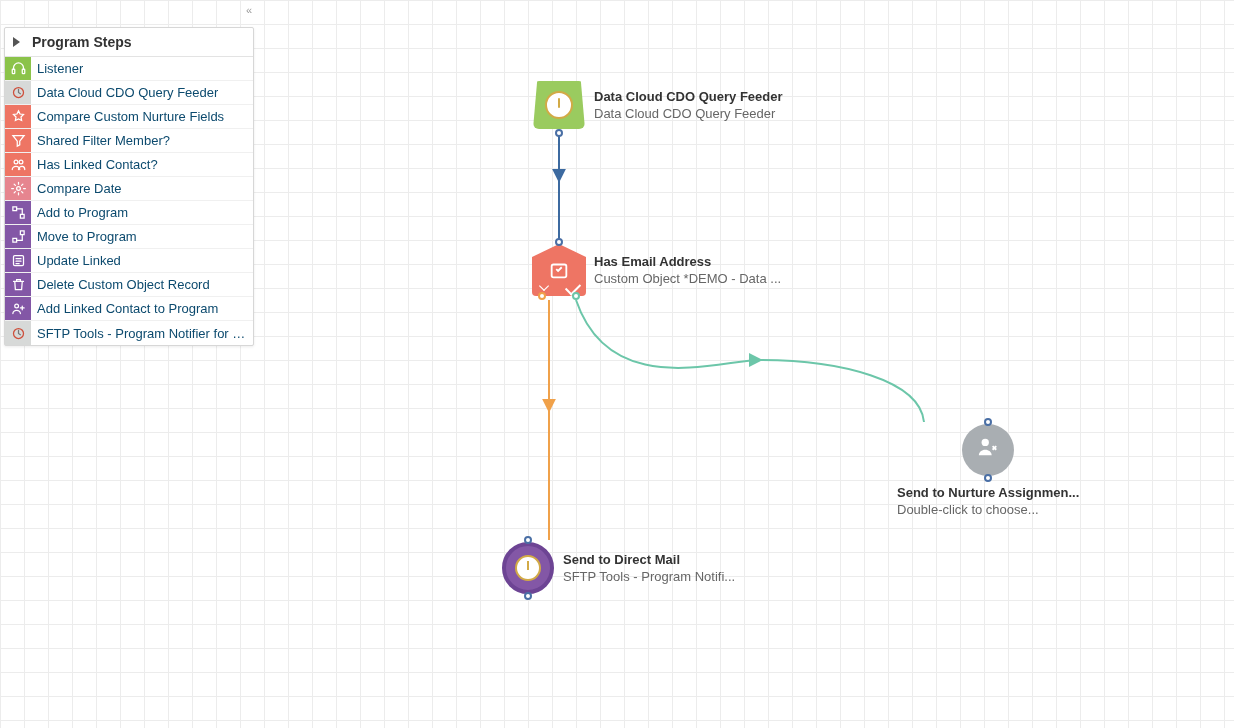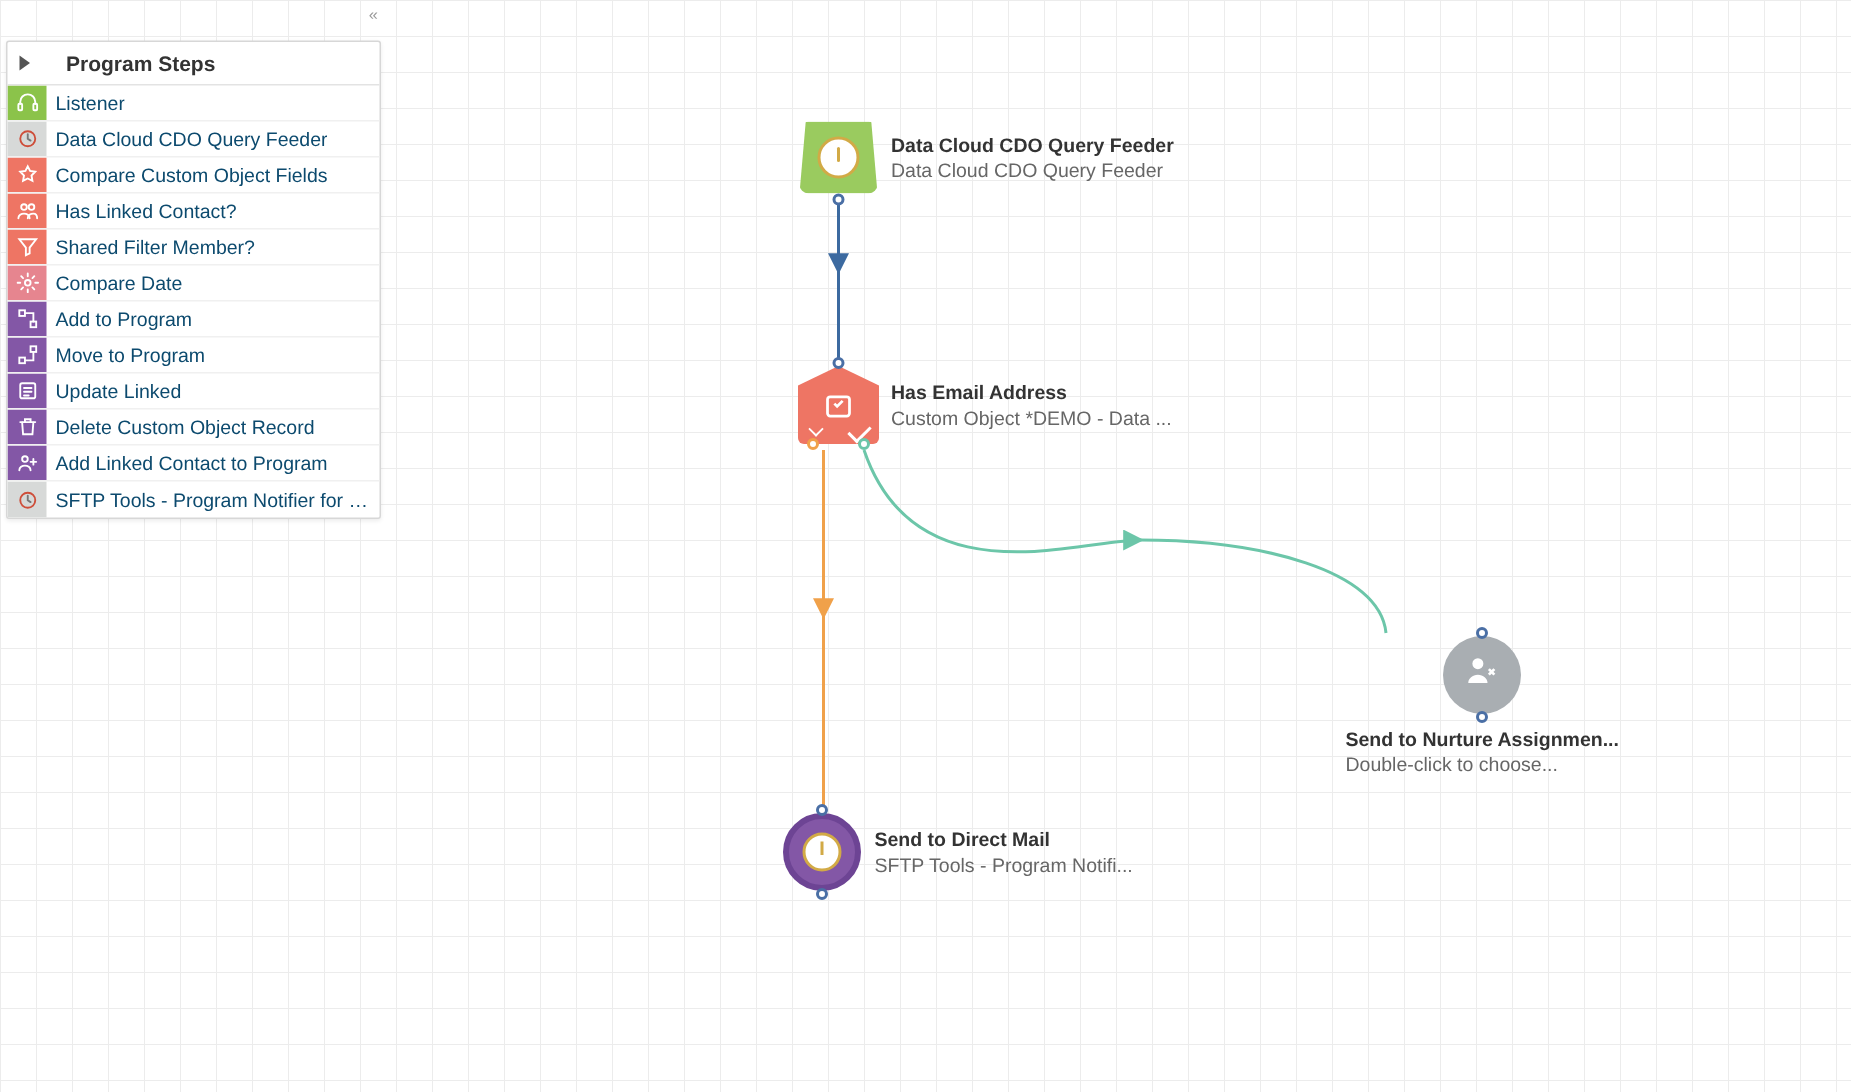--- a/index.html
+++ b/index.html
@@ -42,21 +42,21 @@
     top: -24px;
     right: 4px;
     font-size: 11px;
     color: #999;
     cursor: pointer;
     letter-spacing: -3px;
   }
   .sidebar-header {
     display: flex;
     align-items: center;
-    gap: 24px;
+    gap: 12px;
     padding: 6px 8px;
     border-bottom: 1px solid #e3e3e3;
     font-weight: bold;
     font-size: 14px;
     color: #333;
   }
   .sidebar-header .caret {
     width: 0; height: 0;
     border-top: 5px solid transparent;
     border-bottom: 5px solid transparent;
@@ -233,21 +233,21 @@
       <div class="port top"></div>
       <div class="port bl" style="border-color:#f0a14a"></div>
       <div class="port br" style="border-color:#6cc6a9"></div>
     </div>
     <div class="node-label">
       <div class="node-title">Has Email Address</div>
       <div class="node-sub">Custom Object *DEMO - Data ...</div>
     </div>
   </div>
 
-  <div class="node" style="left:521px; top:541px;">
+  <div class="node" style="left:501px; top:541px;">
     <div class="emblem">
       <div class="shape-circle purple">
         <div class="inner-badge"></div>
       </div>
       <div class="port top"></div>
       <div class="port bottom"></div>
     </div>
     <div class="node-label">
       <div class="node-title">Send to Direct Mail</div>
       <div class="node-sub">SFTP Tools - Program Notifi...</div>
@@ -301,42 +301,42 @@
           </svg>
         </div>
         <div class="palette-label">Data Cloud CDO Query Feeder</div>
       </div>
       <div class="palette-item">
         <div class="palette-icon c-salmon">
           <svg width="15" height="15" viewBox="0 0 24 24" fill="none" stroke="currentColor" stroke-width="2" stroke-linecap="round">
             <path d="M12 3l2.5 5 5.5.8-4 4 1 5.6L12 16l-5 2.4 1-5.6-4-4 5.5-.8z"></path>
           </svg>
         </div>
-        <div class="palette-label">Compare Custom Object Fields</div>
+        <div class="palette-label">Compare Custom Nurture Fields</div>
+      </div>
+      <div class="palette-item">
+        <div class="palette-icon c-salmon">
+          <svg width="15" height="15" viewBox="0 0 24 24" fill="none" stroke="currentColor" stroke-width="2" stroke-linecap="round">
+            <path d="M3 4h18l-7 9v6l-4 2v-8z"></path>
+          </svg>
+        </div>
+        <div class="palette-label">Shared Filter Member?</div>
       </div>
       <div class="palette-item">
         <div class="palette-icon c-salmon">
           <svg width="15" height="15" viewBox="0 0 24 24" fill="none" stroke="currentColor" stroke-width="2" stroke-linecap="round">
             <circle cx="8" cy="8" r="3"></circle>
             <circle cx="16" cy="8" r="3"></circle>
             <path d="M2 20c0-3 3-5 6-5s6 2 6 5"></path>
             <path d="M12 20c0-3 3-5 6-5s4 2 4 5"></path>
           </svg>
         </div>
         <div class="palette-label">Has Linked Contact?</div>
       </div>
       <div class="palette-item">
-        <div class="palette-icon c-salmon">
-          <svg width="15" height="15" viewBox="0 0 24 24" fill="none" stroke="currentColor" stroke-width="2" stroke-linecap="round">
-            <path d="M3 4h18l-7 9v6l-4 2v-8z"></path>
-          </svg>
-        </div>
-        <div class="palette-label">Shared Filter Member?</div>
-      </div>
-      <div class="palette-item">
         <div class="palette-icon c-pink">
           <svg width="15" height="15" viewBox="0 0 24 24" fill="none" stroke="currentColor" stroke-width="2" stroke-linecap="round">
             <circle cx="12" cy="12" r="3"></circle>
             <path d="M12 2v3M12 19v3M4 12H1M23 12h-3M5 5l2 2M17 17l2 2M5 19l2-2M17 7l2-2"></path>
           </svg>
         </div>
         <div class="palette-label">Compare Date</div>
       </div>
       <div class="palette-item">
         <div class="palette-icon c-purple">

